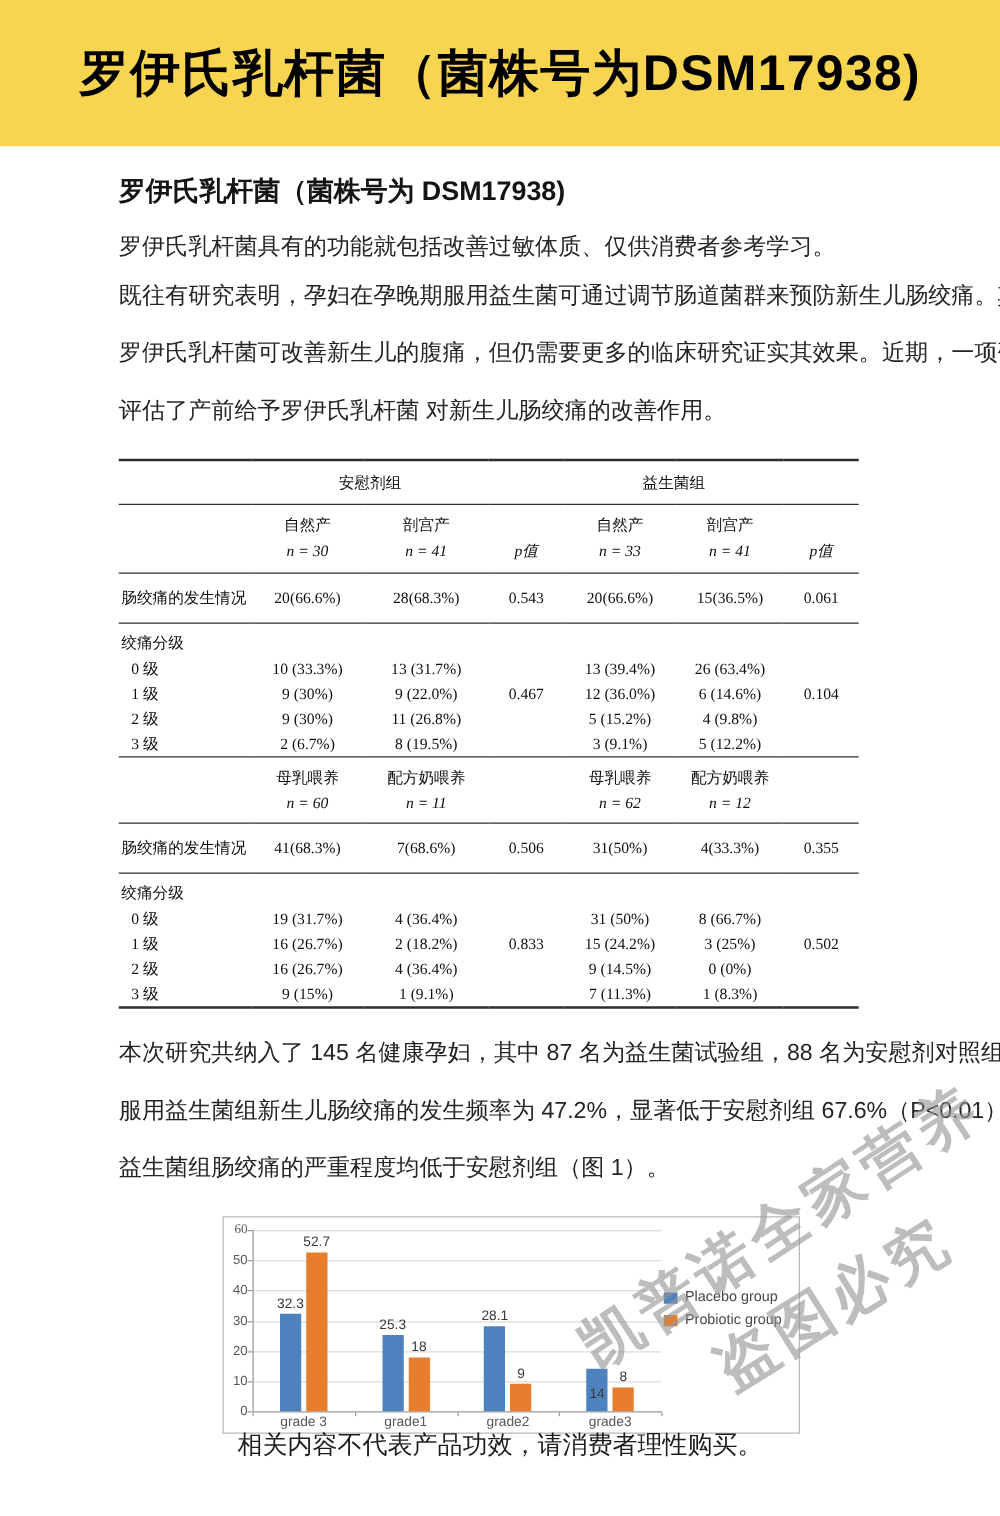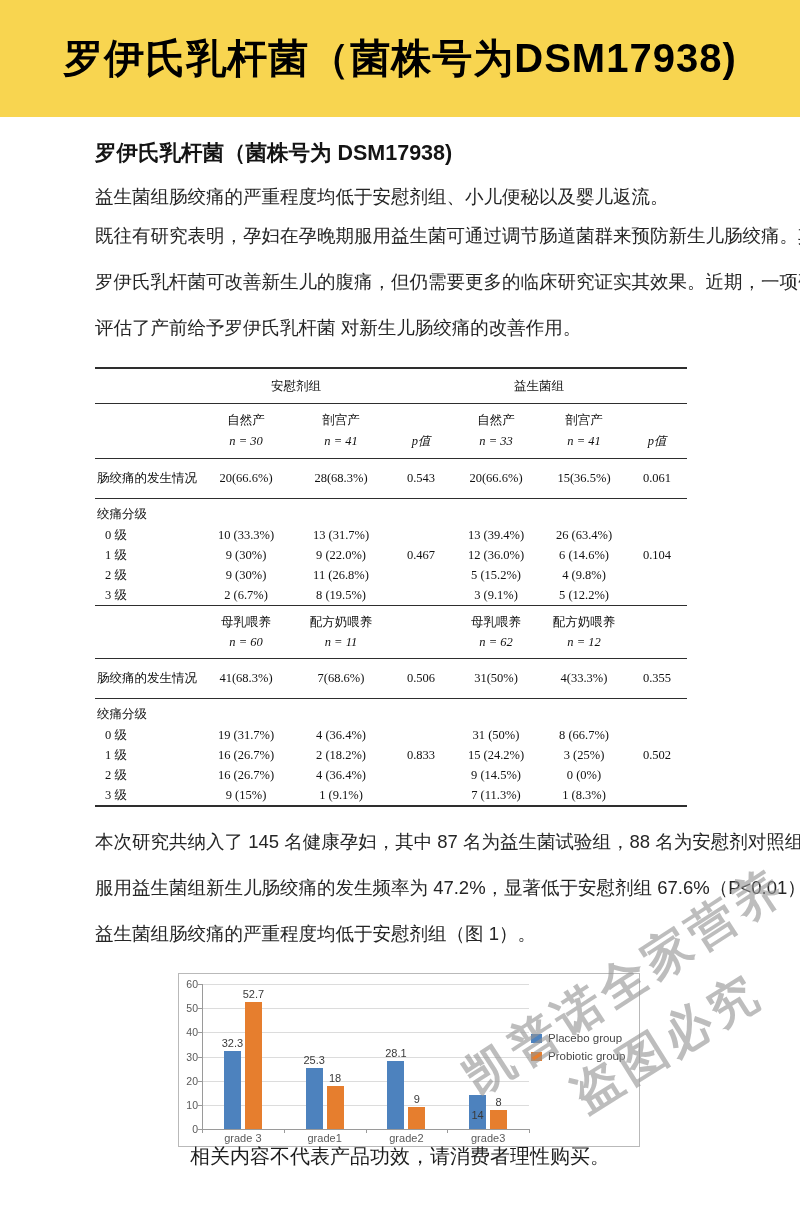--- a/index.html
+++ b/index.html
@@ -92,21 +92,21 @@
 <body>
 
 <header class="banner">
   <div class="banner-title">罗伊氏乳杆菌（菌株号为DSM17938)</div>
 </header>
 
 <main class="content">
 
   <h1 class="article-heading">罗伊氏乳杆菌（菌株号为 DSM17938)</h1>
 
-  <div class="intro">益生菌组肠绞痛的严重程度均低于安慰剂组、小儿便秘以及婴儿返流。</div>
+  <div class="intro">罗伊氏乳杆菌具有的功能就包括改善过敏体质、仅供消费者参考学习。</div>
 
   <div class="para">
     <div class="line">既往有研究表明，孕妇在孕晚期服用益生菌可通过调节肠道菌群来预防新生儿肠绞痛。其中，</div>
     <div class="line">罗伊氏乳杆菌可改善新生儿的腹痛，但仍需要更多的临床研究证实其效果。近期，一项研究</div>
     <div class="line">评估了产前给予罗伊氏乳杆菌 对新生儿肠绞痛的改善作用。</div>
   </div>
 
   <table class="data-table">
     <colgroup>
       <col style="width:106px">
@@ -280,21 +280,21 @@
         <div class="ytick" style="left: 19px; top: 82.5px;"></div>
         <div class="ytick-label" style="top: 76.5px;">30</div>
         <div class="gridline" style="left: 23px; top: 58.3333px; width: 327px;"></div>
         <div class="ytick" style="left: 19px; top: 58.3333px;"></div>
         <div class="ytick-label" style="top: 52.3333px;">40</div>
         <div class="gridline" style="left: 23px; top: 34.1667px; width: 327px;"></div>
         <div class="ytick" style="left: 19px; top: 34.1667px;"></div>
         <div class="ytick-label" style="top: 28.1667px;">50</div>
         <div class="gridline" style="left: 23px; top: 10px; width: 327px;"></div>
         <div class="ytick" style="left: 19px; top: 10px;"></div>
-        <div class="ytick-label" style="top: 4px;">60</div>
+        <div class="ytick-label" style="top: 4px; font-family: Liberation Serif, serif;">60</div>
         <div class="axis" style="left: 23px; top: 10px; width: 1px; height: 145px;"></div>
         <div class="axis" style="left: 23px; top: 155px; width: 328px; height: 1px;"></div>
         <div class="cat-tick" style="left: 23px; top: 156px;"></div>
         <div class="cat-tick" style="left: 104.75px; top: 156px;"></div>
         <div class="cat-tick" style="left: 186.5px; top: 156px;"></div>
         <div class="cat-tick" style="left: 268.25px; top: 156px;"></div>
         <div class="cat-tick" style="left: 350px; top: 156px;"></div>
         <div class="x-label" style="left: 63.875px;">grade 3</div>
         <div class="bar" style="left: 44.875px; top: 76.9417px; height: 78.0583px; background: rgb(77, 130, 190);"></div>
         <div class="bar-label" style="left: 53.375px; top: 62.9417px;">32.3</div>

